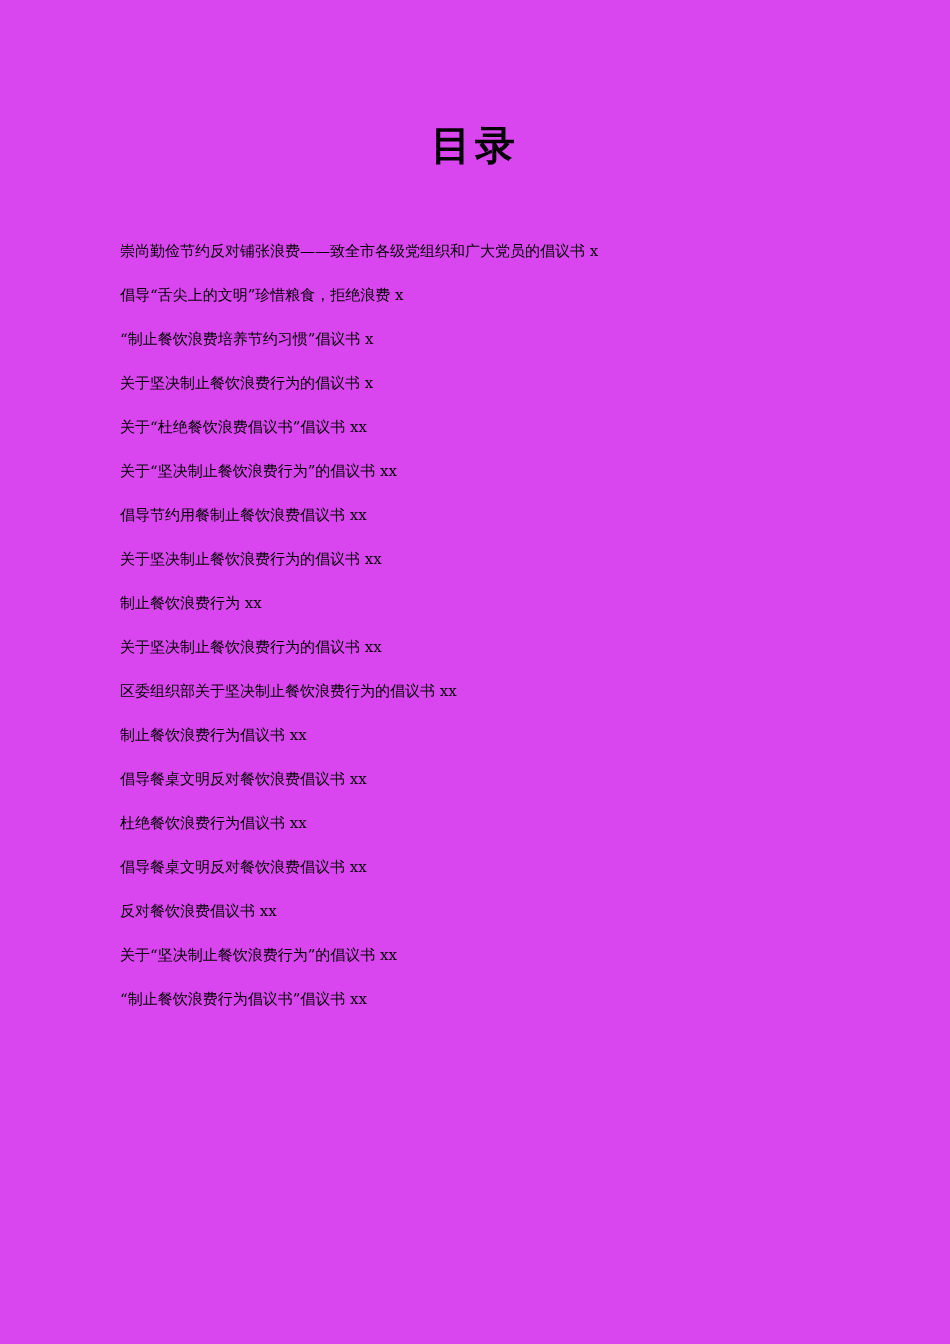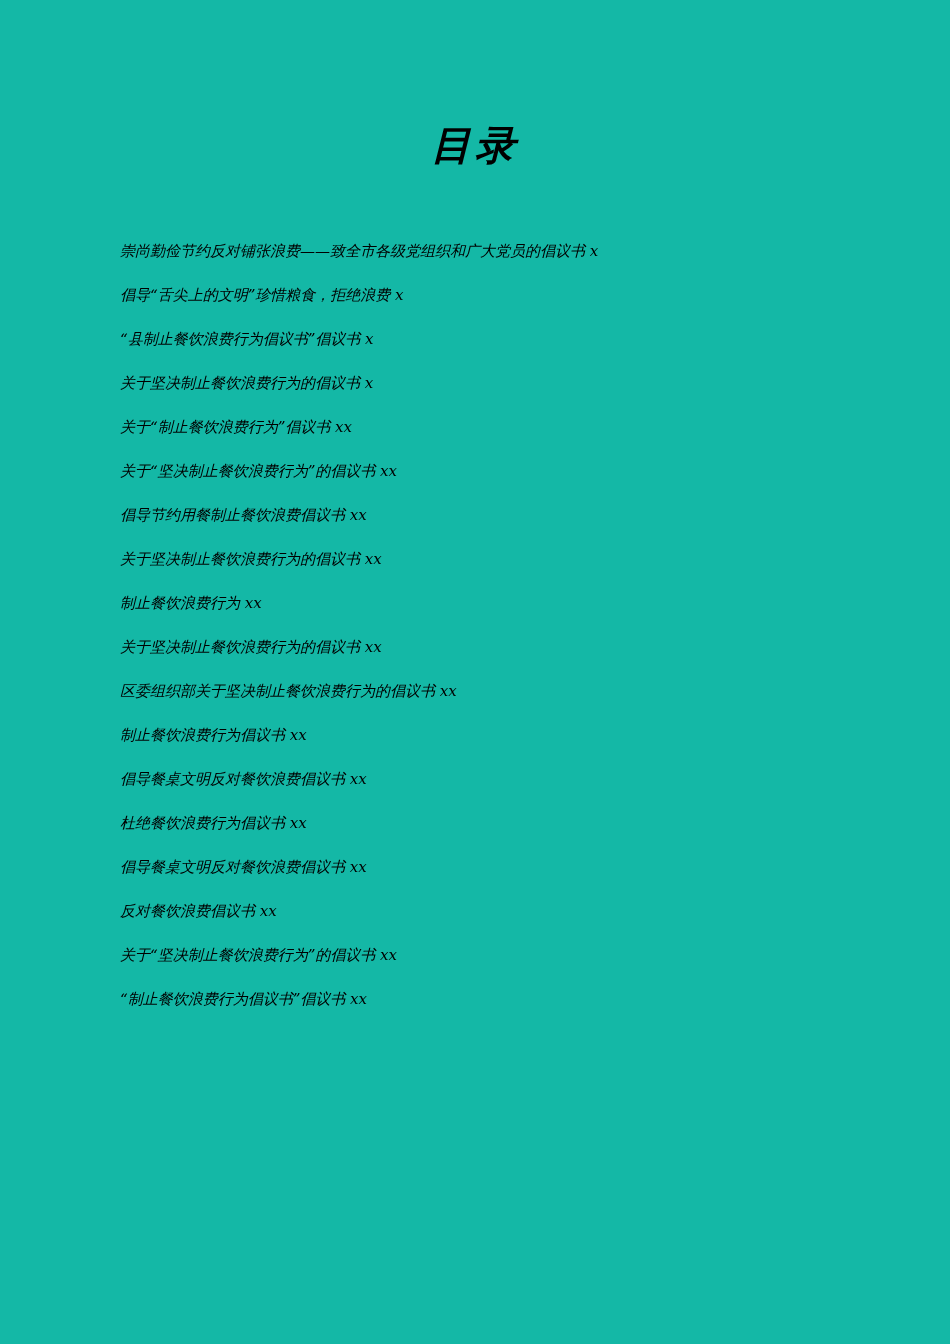--- a/index.html
+++ b/index.html
@@ -3,28 +3,27 @@
 <meta charset="utf-8">
 <style>
   html, body {
     margin: 0;
     padding: 0;
     background: #ffffff;
   }
   .page {
     width: 950px;
     height: 1344px;
-    background: #14b8a6;
+    background: #d946ef;
     position: relative;
     box-sizing: border-box;
     padding: 0 90px;
     font-family: "DejaVu Serif", "Liberation Serif", serif;
     color: #000000;
     overflow: hidden;
-    font-style: italic;
   }
   .doc-title {
     text-align: center;
     font-size: 40px;
     font-weight: bold;
     letter-spacing: 4px;
     margin-top: 118px;
     margin-bottom: 0;
     font-family: "DejaVu Serif", "Liberation Serif", serif;
   }
@@ -42,23 +41,23 @@
   }
 </style>
 </head>
 <body>
 
 <div class="page">
   <h1 class="doc-title">目录</h1>
   <div class="toc">
     <p class="toc-entry">崇尚勤俭节约反对铺张浪费——致全市各级党组织和广大党员的倡议书 x</p>
     <p class="toc-entry">倡导“舌尖上的文明”珍惜粮食，拒绝浪费 x</p>
-    <p class="toc-entry">“县制止餐饮浪费行为倡议书”倡议书 x</p>
+    <p class="toc-entry">“制止餐饮浪费培养节约习惯”倡议书 x</p>
     <p class="toc-entry">关于坚决制止餐饮浪费行为的倡议书 x</p>
-    <p class="toc-entry">关于“制止餐饮浪费行为”倡议书 xx</p>
+    <p class="toc-entry">关于“杜绝餐饮浪费倡议书”倡议书 xx</p>
     <p class="toc-entry">关于“坚决制止餐饮浪费行为”的倡议书 xx</p>
     <p class="toc-entry">倡导节约用餐制止餐饮浪费倡议书 xx</p>
     <p class="toc-entry">关于坚决制止餐饮浪费行为的倡议书 xx</p>
     <p class="toc-entry">制止餐饮浪费行为 xx</p>
     <p class="toc-entry">关于坚决制止餐饮浪费行为的倡议书 xx</p>
     <p class="toc-entry">区委组织部关于坚决制止餐饮浪费行为的倡议书 xx</p>
     <p class="toc-entry">制止餐饮浪费行为倡议书 xx</p>
     <p class="toc-entry">倡导餐桌文明反对餐饮浪费倡议书 xx</p>
     <p class="toc-entry">杜绝餐饮浪费行为倡议书 xx</p>
     <p class="toc-entry">倡导餐桌文明反对餐饮浪费倡议书 xx</p>

